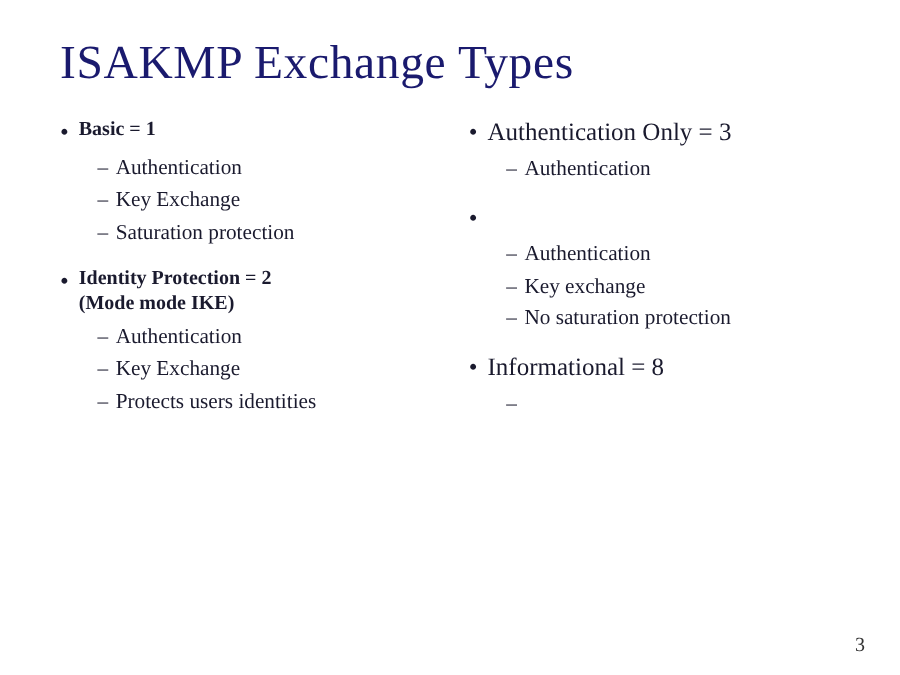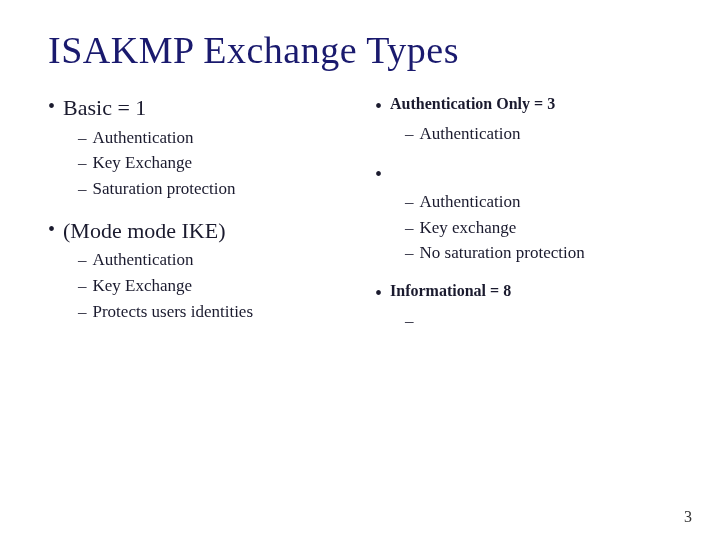--- a/index.html
+++ b/index.html
@@ -53,27 +53,27 @@
       display: flex;
       align-items: flex-start;
       gap: 6px;
     }
     .bullet-dot {
       font-size: 20px;
       line-height: 1.2;
       margin-right: 2px;
     }
     .bullet-text-large {
-      font-size: 22px;
-      font-weight: normal;
-      line-height: 1.25;
-    }
-    .bullet-text-medium {
       font-size: 16px;
       font-weight: bold;
+      line-height: 1.25;
+    }
+    .bullet-text-medium {
+      font-size: 20px;
+      font-weight: normal;
       line-height: 1.25;
       text-align: right;
     }
     .sub-list {
       margin-left: 30px;
       margin-top: 4px;
       display: flex;
       flex-direction: column;
       gap: 2px;
     }
@@ -126,20 +126,21 @@
             <span class="sub-dash">–</span>
             <span>Saturation protection</span>
           </div>
         </div>
       </div>
 
       <div class="bullet-item">
         <div class="bullet-main">
           <span class="bullet-dot">•</span>
           <div class="two-line">
+            <div class="bullet-text-large">Identity Protection = 2</div>
             <div class="bullet-text-large">(Mode mode IKE)</div>
           </div>
         </div>
         <div class="sub-list">
           <div class="sub-item">
             <span class="sub-dash">–</span>
             <span>Authentication</span>
           </div>
           <div class="sub-item">
             <span class="sub-dash">–</span>

